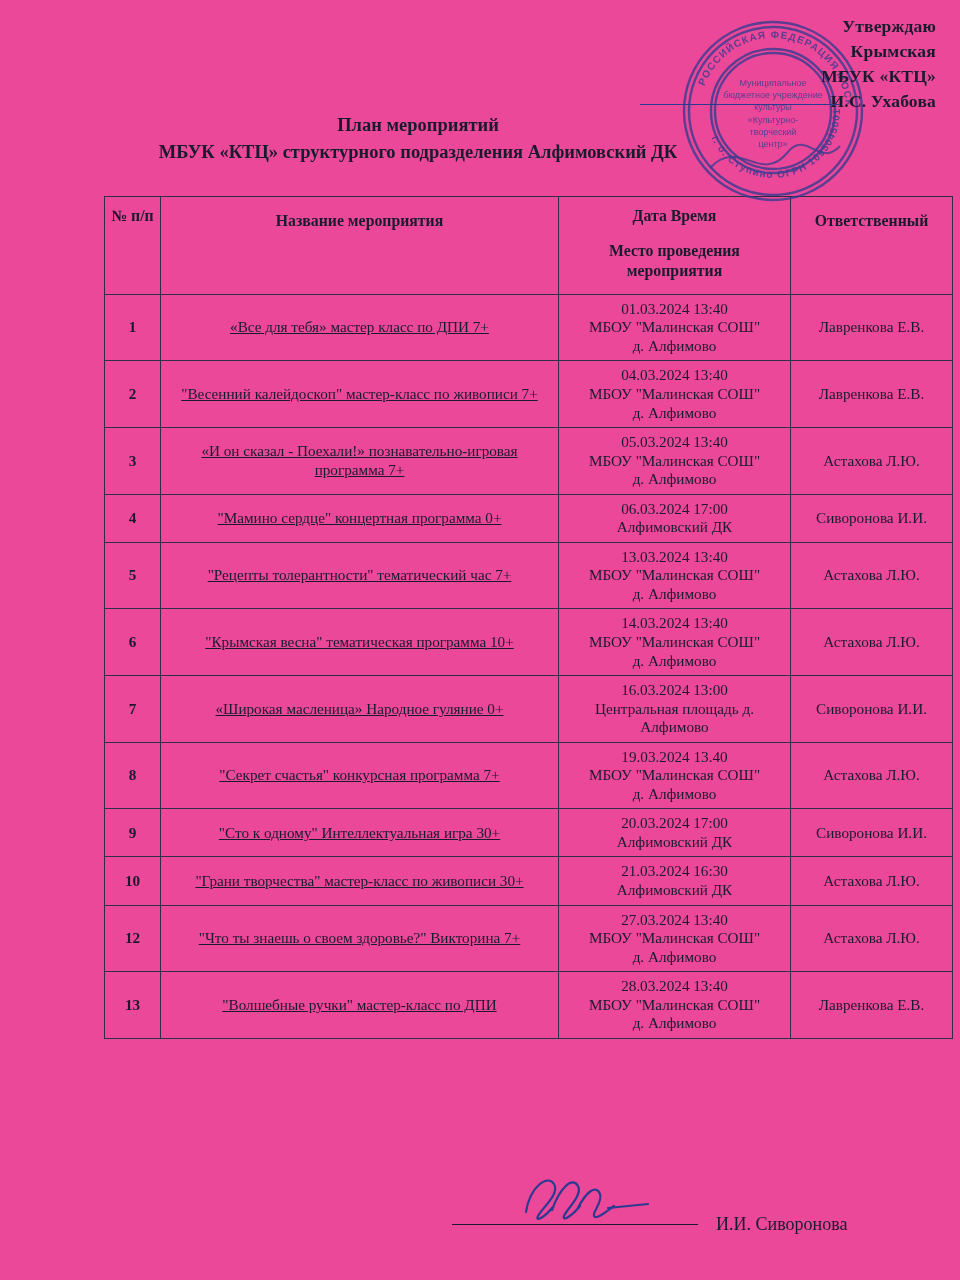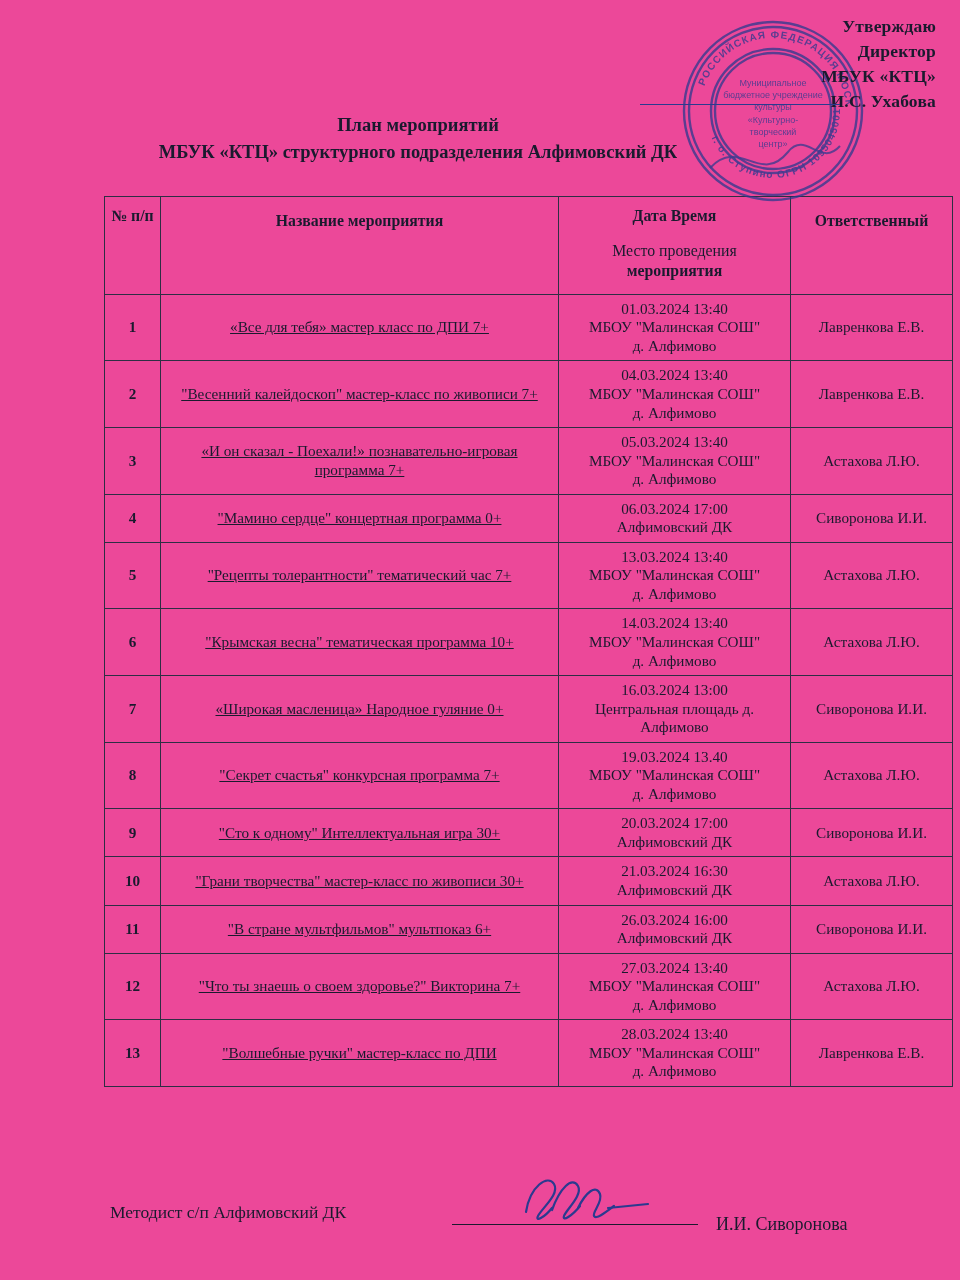--- a/index.html
+++ b/index.html
@@ -99,21 +99,21 @@
   }
   .col-num   { width: 56px; }
   .col-name  { width: 398px; }
   .col-date  { width: 232px; }
   .col-resp  { width: 162px; }
 
   .hdr-name { padding-top: 14px !important; }
   .hdr-sub {
     display: block;
     margin-top: 16px;
-    font-weight: normal;
+    font-weight: bold;
   }
 
   td.num { font-weight: bold; font-size: 16px; }
   td.date-cell { line-height: 1.3; }
   td.name-cell { padding-left: 10px; padding-right: 10px; text-decoration: underline; }
 
   .dline { display: block; }
 
   
   .footer {
@@ -151,21 +151,21 @@
     z-index: 5;
   }
 </style>
 </head>
 <body>
 
 <div class="page">
 
   <div class="approval">
     <div>Утверждаю</div>
-    <div>Директор</div>
+    <div>Крымская</div>
     <div>МБУК «КТЦ»</div>
     <div>И.С. Ухабова</div>
   </div>
 
   <div class="stamp">
     <svg width="186" height="186" viewBox="0 0 186 186" xmlns="http://www.w3.org/2000/svg">
       <defs>
         <path id="arcTop" d="M 20,93 A 73,73 0 0 1 166,93" fill="none"></path>
         <path id="arcBot" d="M 26,93 A 67,67 0 0 0 160,93" fill="none"></path>
       </defs>
@@ -310,29 +310,20 @@
         <tr>
           <td class="num">10</td>
           <td class="name-cell">"Грани творчества" мастер-класс по живописи 30+</td>
           <td class="date-cell">
             <span class="dline">21.03.2024 16:30</span>
             <span class="dline">Алфимовский ДК</span>
           </td>
           <td>Астахова Л.Ю.</td>
         </tr>
         <tr>
-          <td class="num">11</td>
-          <td class="name-cell">"В стране мультфильмов" мультпоказ 6+</td>
-          <td class="date-cell">
-            <span class="dline">26.03.2024 16:00</span>
-            <span class="dline">Алфимовский ДК</span>
-          </td>
-          <td>Сиворонова И.И.</td>
-        </tr>
-        <tr>
           <td class="num">12</td>
           <td class="name-cell">"Что ты знаешь о своем здоровье?" Викторина 7+</td>
           <td class="date-cell">
             <span class="dline">27.03.2024 13:40</span>
             <span class="dline">МБОУ "Малинская СОШ"</span>
             <span class="dline">д. Алфимово</span>
           </td>
           <td>Астахова Л.Ю.</td>
         </tr>
         <tr>
@@ -342,21 +333,20 @@
             <span class="dline">28.03.2024 13:40</span>
             <span class="dline">МБОУ "Малинская СОШ"</span>
             <span class="dline">д. Алфимово</span>
           </td>
           <td>Лавренкова Е.В.</td>
         </tr>
       </tbody>
   </table>
 
   <div class="footer">
-    <div class="footer-left">Методист с/п Алфимовский ДК</div>
     <div class="footer-line"></div>
     <div class="footer-signature">
       <svg width="170" height="62" viewBox="0 0 170 62" xmlns="http://www.w3.org/2000/svg">
         <g stroke="#2b3a8f" fill="none" stroke-width="2.2" stroke-linecap="round">
           <path d="M 18,46 C 22,20 40,8 46,18 C 52,28 34,42 30,50 C 27,56 36,52 44,42"></path>
           <path d="M 44,44 C 52,22 64,10 70,20 C 75,29 58,44 56,50 C 54,56 64,50 72,40"></path>
           <path d="M 70,42 C 78,26 88,18 92,28 C 95,36 84,46 86,50 C 88,54 98,46 106,40"></path>
           <path d="M 100,42 L 140,38"></path>
         </g>
       </svg>

